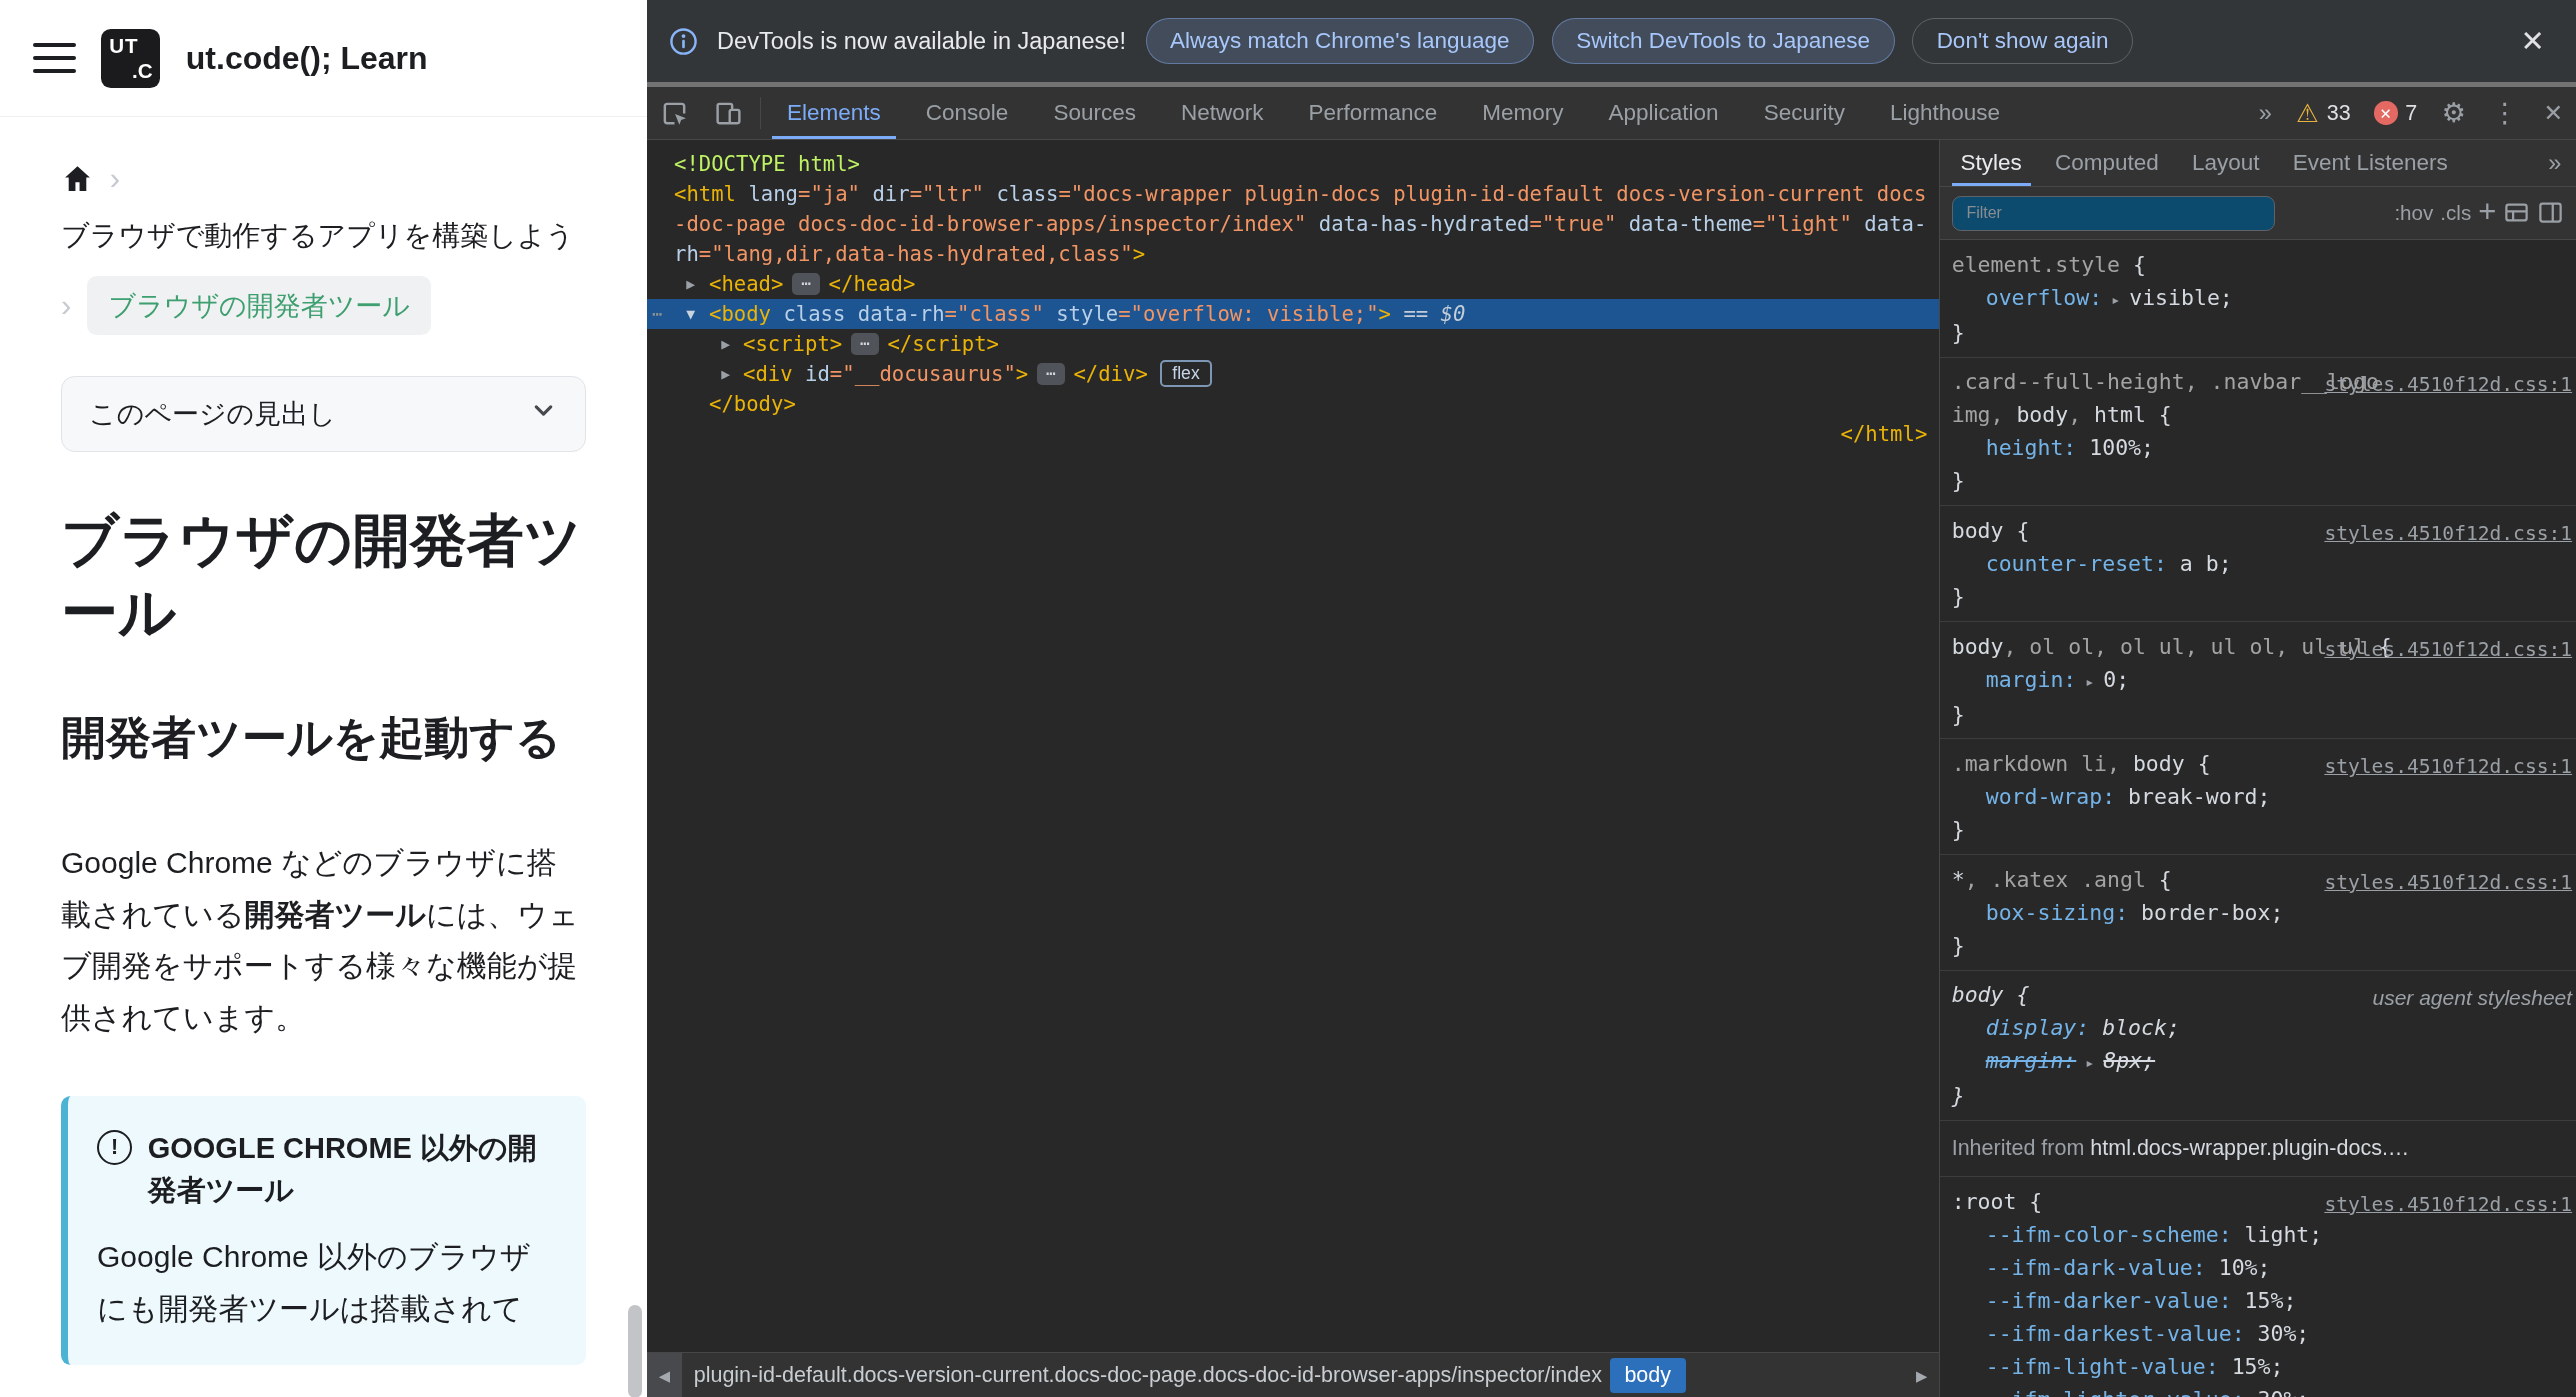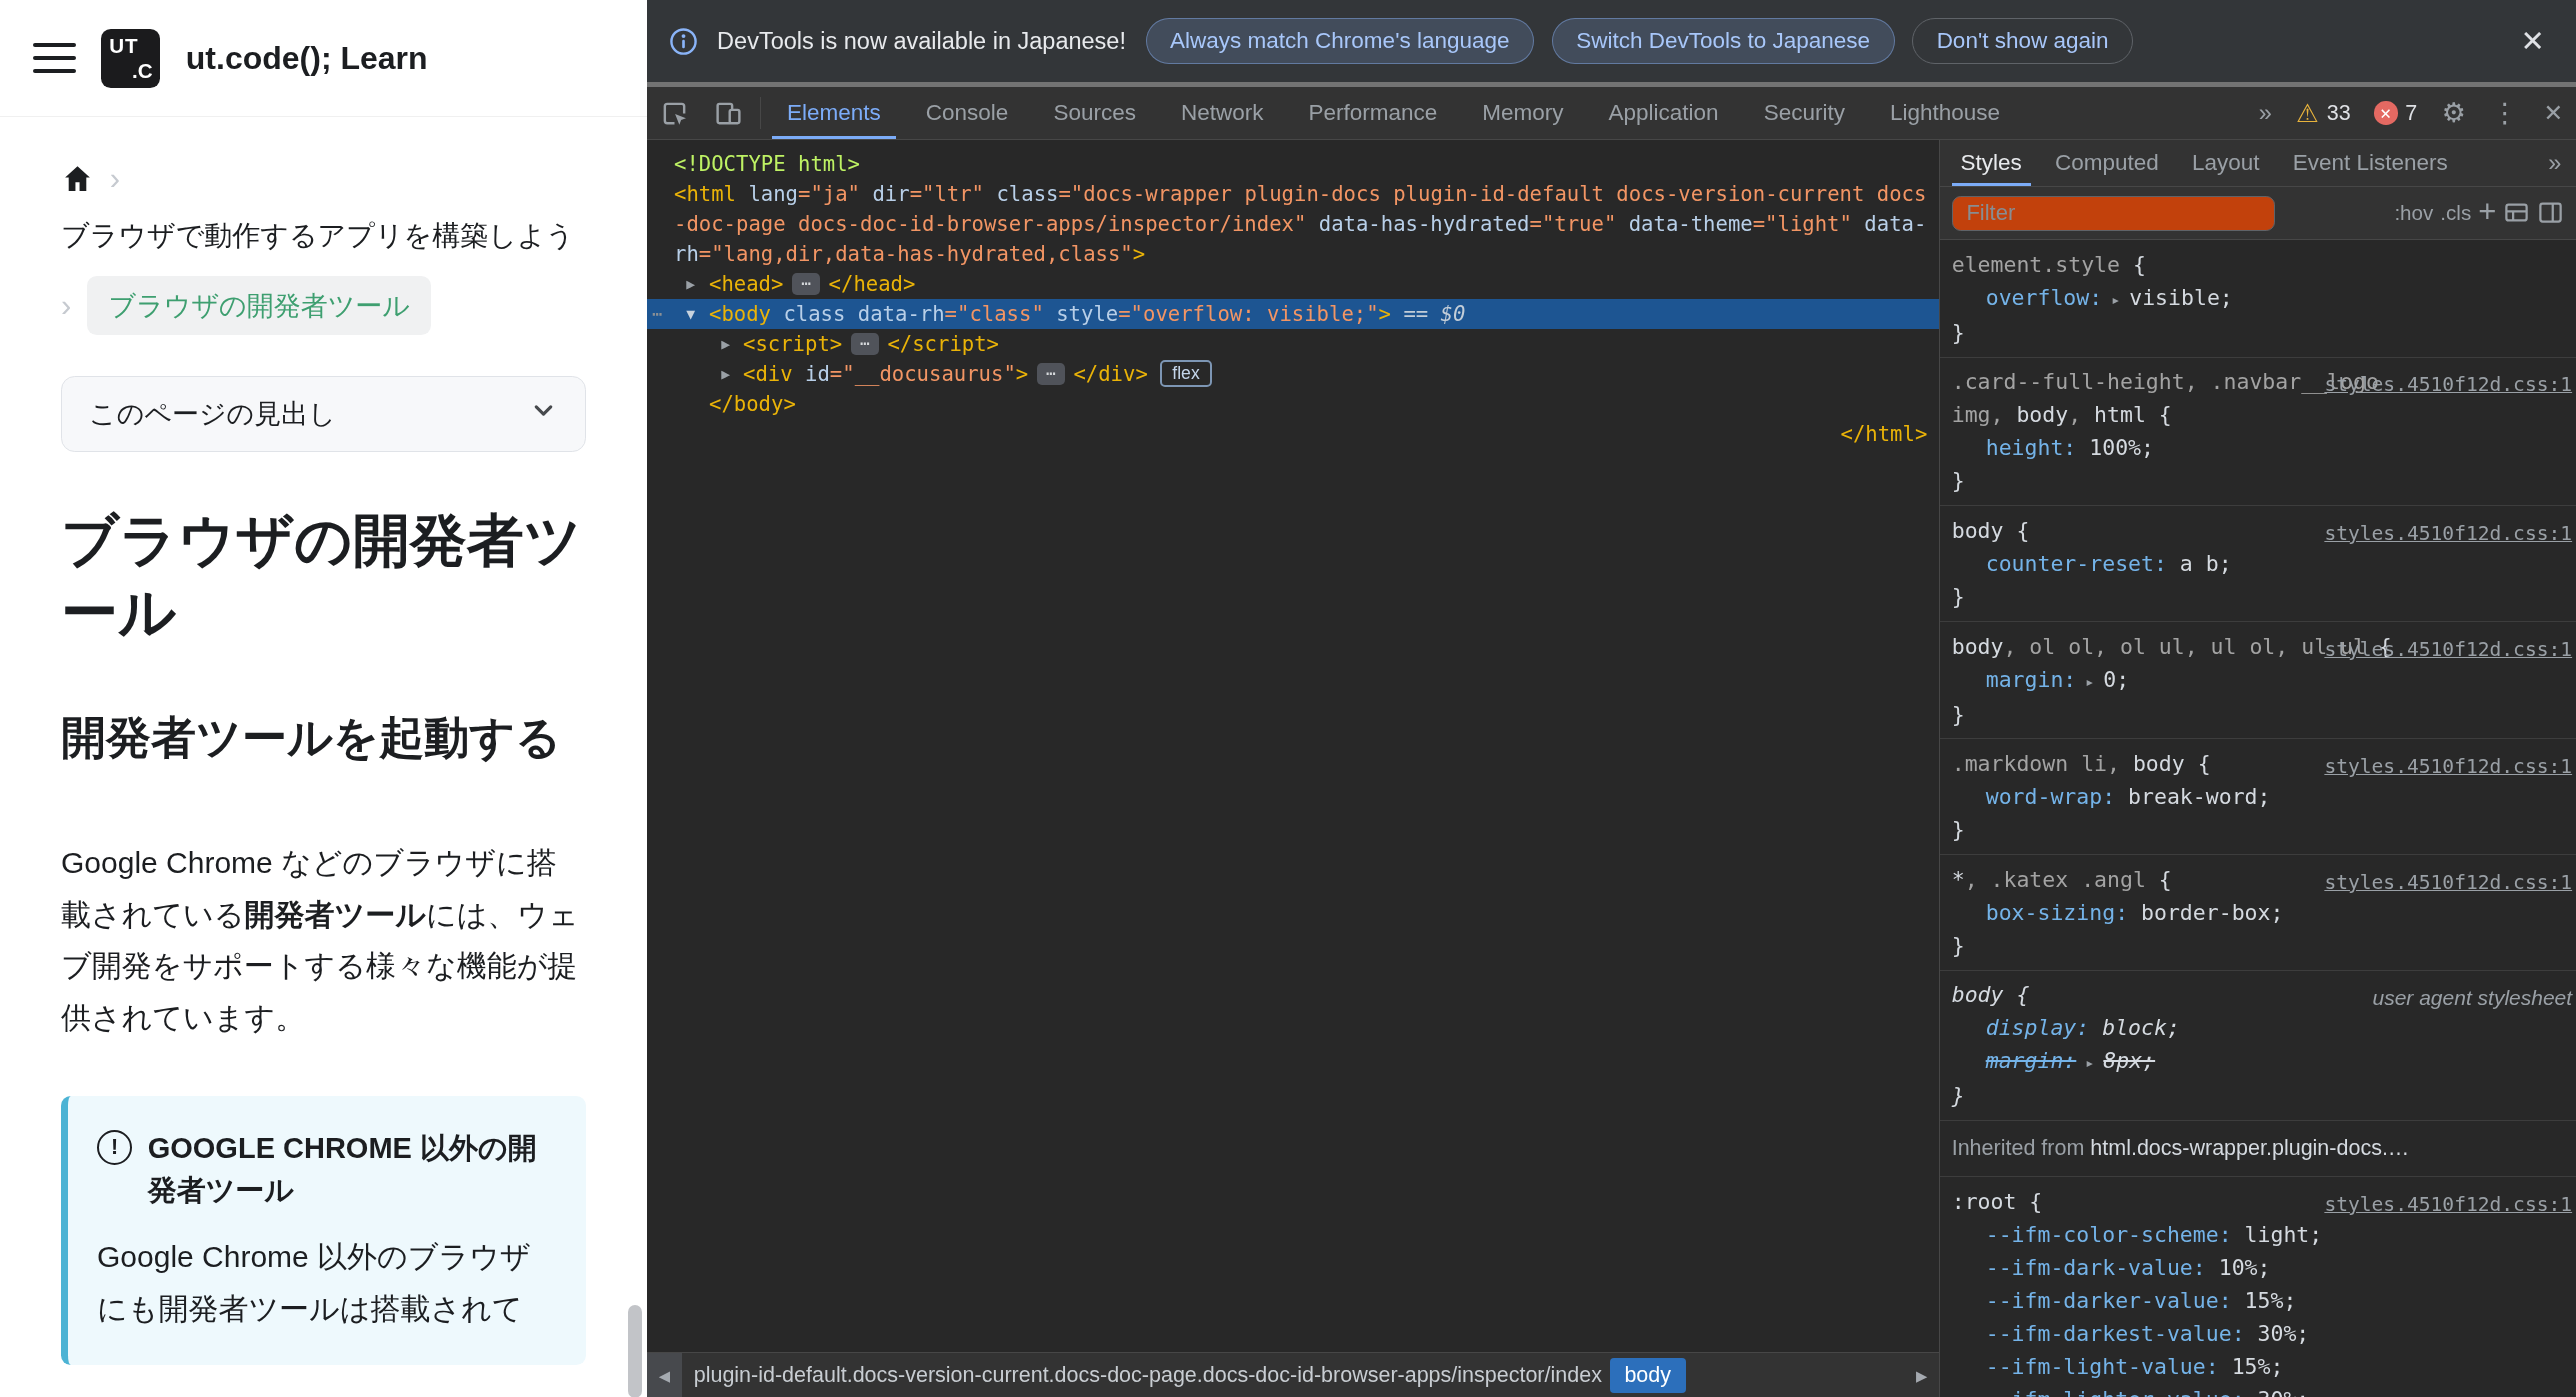--- a/index.html
+++ b/index.html
@@ -99,22 +99,22 @@
   .styles-panel { width:637px; flex:none; border-left:1px solid #474747; display:flex; flex-direction:column; background:#282828; min-height:0; }
   .styles-tabs { height:47px; flex:none; background:#333333; border-bottom:1px solid #474747; display:flex;
                  align-items:stretch; color:#9aa0a6; padding-left:3.9px; }
   .ss-tab { display:flex; align-items:center; padding:0 16.6px; font-size:22.5px; position:relative; cursor:pointer; white-space:nowrap; }
   .ss-tab.active { color:#e8eaed; }
   .ss-tab.active::after { content:""; position:absolute; left:7.8px; right:7.8px; bottom:0; height:2.9px; background:#7cacf8; }
   .ss-chev { margin-left:auto; display:flex; align-items:center; padding:0 14.7px; font-size:23.5px; cursor:pointer; }
 
   .styles-toolbar { height:53px; flex:none; display:flex; align-items:center; gap:15.7px; padding:0 11.7px;
                     background:#333333; border-bottom:1px solid #474747; }
-  .filter { width:323px; height:35px; background:#c2410c; border:1px solid #5f6368; border-radius:8.8px; color:#e8eaed;
-            font-size:22px; padding:0 13.7px; font-family:inherit; outline:none; }
+  .filter { width:323px; height:35px; background:#0c4a6e; border:1px solid #5f6368; border-radius:8.8px; color:#e8eaed;
+            font-size:16px; padding:0 13.7px; font-family:inherit; outline:none; }
   .filter::placeholder { color:#888d92; }
   .tool-right { margin-left:auto; display:flex; align-items:center; gap:7px; }
   .st-btn { color:#9aa0a6; font-size:20.6px; cursor:pointer; }
   .st-plus { color:#9aa0a6; font-size:31px; line-height:1; margin-top:-2.9px; cursor:pointer; }
   .st-icon { display:inline-flex; cursor:pointer; }
 
   .styles-rules { flex:1; overflow:hidden; font-family:"DejaVu Sans Mono",monospace; font-size:21.5px; line-height:33px; color:#d5dae0; }
   .rule { position:relative; border-bottom:1px solid #3d3d3d; padding:7.8px 5.9px 7.8px 11.7px; cursor:text; }
   .css-link { position:absolute; right:3.9px; top:10.8px; color:#9aa0a6; text-decoration:underline; font-size:19.6px;
               font-family:"DejaVu Sans Mono",monospace; cursor:pointer; }

